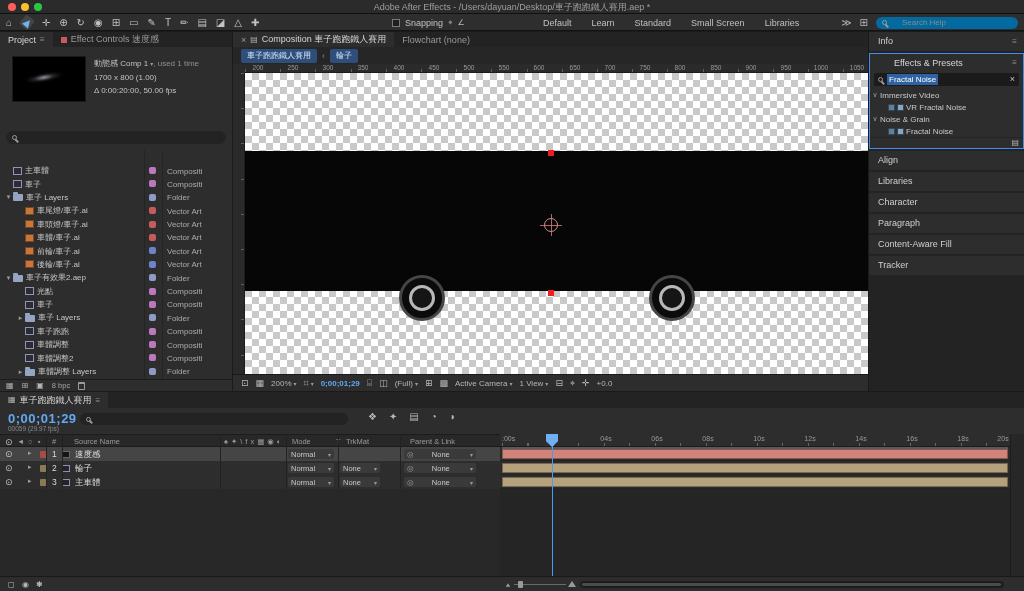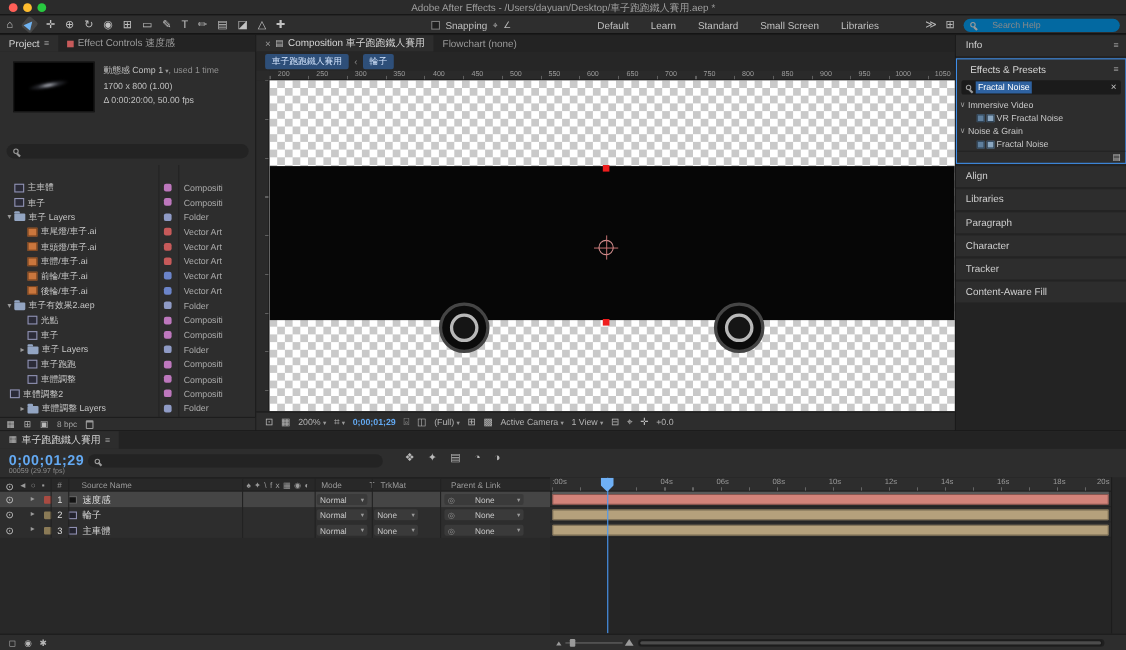--- a/index.html
+++ b/index.html
@@ -80,21 +80,21 @@
   .statusbar{position:absolute;left:0;top:342px;width:635px;height:17px;background:#2d2d2d;border-top:1px solid #191919;
     display:flex;align-items:center;gap:7px;padding:0 8px;font-size:8px;color:#b5b5b5;white-space:nowrap}
   .statusbar .ic{font-size:9px}
   .tcblue{color:#63a9f2;font-weight:bold}
   .car{font-size:6px;color:#9a9a9a;margin-left:2px}
   
   #rightbar{left:869px;top:32px;width:155px;height:359px;background:#232323}
   .rp-row{position:relative;height:19px;line-height:19px;background:#2d2d2d;margin-bottom:2px;padding:0 9px;font-size:9px;color:#cfcfcf}
   .rp-row .menu-ic{position:absolute;right:7px;top:0;line-height:19px}
   .fxbox{position:relative;background:#2d2d2d;border:1px solid #3f8ee8;margin-bottom:2px}
-  .fxhead{position:relative;height:18px;line-height:18px;padding:0 12px;font-size:9px;color:#d6d6d6}
+  .fxhead{position:relative;height:18px;line-height:18px;padding:0 24px;font-size:9px;color:#d6d6d6}
   .fxhead .menu-ic{position:absolute;right:6px;top:0;line-height:18px}
   .fxsearch{margin:1px 4px 3px 4px;height:13px;background:#1b1b1b;border-radius:2px;display:flex;align-items:center;gap:4px;padding:0 4px}
   .fxsel{background:#2f62a0;color:#fff;font-size:8px;padding:0 2px;line-height:11px}
   .fxclear{margin-left:auto;color:#c4c4c4;font-size:9px;line-height:11px}
   .fxrow{display:flex;align-items:center;height:12px;font-size:8px;color:#c8c8c8;white-space:nowrap}
   .fxrow .chev{width:10px;text-align:center;font-size:7px;color:#9a9a9a;flex:none}
   .fxicon{width:7px;height:7px;background:#5f7f9d;border:1px solid #31465a;flex:none;margin-right:2px}
   .fxicon.b{background:#8ba7c0}
   .fxfoot{position:relative;height:11px;border-top:1px solid #242424}
   .fxfoot .ic{position:absolute;right:4px;top:1px;font-size:8px}
@@ -305,21 +305,21 @@
           <span class="chip" style="background-color: rgb(189, 119, 189);"></span>
           <span class="rtype">Compositi</span>
         </div>
       <div class="prow" style="padding-left:16px">
           <span class="twirl"></span>
           <span class="ic-comp"></span>
           <span>車體調整</span>
           <span class="chip" style="background-color: rgb(189, 119, 189);"></span>
           <span class="rtype">Compositi</span>
         </div>
-      <div class="prow" style="">
+      <div class="prow" style="padding-left:16px">
           <span class="twirl"></span>
           <span class="ic-comp"></span>
           <span>車體調整2</span>
           <span class="chip" style="background-color: rgb(189, 119, 189);"></span>
           <span class="rtype">Compositi</span>
         </div>
       <div class="prow" style="padding-left:16px">
           <span class="twirl">▸</span>
           <span class="ic-folder"></span>
           <span>車體調整 Layers</span>
@@ -442,24 +442,24 @@
         <span class="fxicon b"></span>
         <span>Fractal Noise</span>
       </div>
       <div class="fxfoot">
         <span class="ic">▤</span>
       </div>
     </div>
 
     <div class="rp-row"><span>Align</span></div>
     <div class="rp-row"><span>Libraries</span></div>
+    <div class="rp-row"><span>Character</span></div>
     <div class="rp-row"><span>Paragraph</span></div>
-    <div class="rp-row"><span>Character</span></div>
+    <div class="rp-row"><span>Content-Aware Fill</span></div>
     <div class="rp-row"><span>Tracker</span></div>
-    <div class="rp-row"><span>Content-Aware Fill</span></div>
   </div>
 
   <div id="timeline" class="panel">
     <div class="tl-tabbar">
       <div class="tab active">
         <span class="ic" style="font-size:8px">▦</span>
         <span>車子跑跑鐵人賽用</span>
         <span class="menu-ic">≡</span>
       </div>
     </div>

